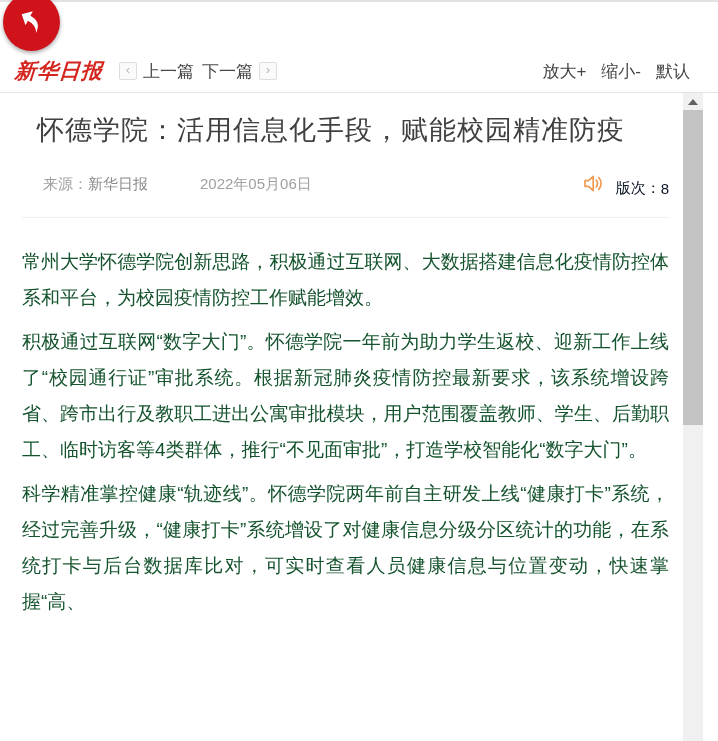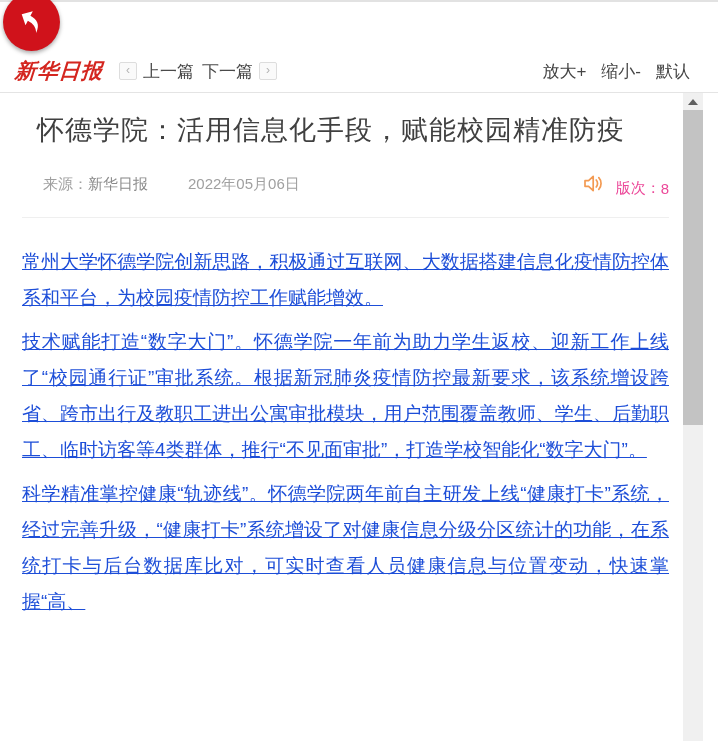--- a/index.html
+++ b/index.html
@@ -66,31 +66,30 @@
     font-size:27px;font-weight:400;color:#404040;
     letter-spacing:1px;line-height:34px;
   }
   .meta-row{
     display:flex;align-items:center;
     margin:24px 0 0 21px;
     font-size:15px;color:#a0a0a0;
   }
   .meta-source-label{color:#a0a0a0;}
   .meta-source-value{color:#8a8a8a;}
-  .meta-date{margin-left:40px;color:#a0a0a0;}
+  .meta-date{margin-left:52px;color:#a0a0a0;}
   .speaker{display:flex;align-items:center;cursor:pointer;margin-right:12px;}
-  .meta-edition{color:#ec4899;margin-top:8px;}
+  .meta-edition{color:#0f172a;margin-top:8px;}
   .meta-divider{border-bottom:1px solid #efefef;margin-top:19px;}
 
   .body-text{padding-top:26px;}
   .body-text p{
     margin:0 0 8px 0;
-    font-size:19px;line-height:36px;color:#1d4ed8;
+    font-size:19px;line-height:36px;color:#14532d;
     text-align:justify;
-    text-decoration:underline;
   }
 
   
   .scrollbar-track{
     position:absolute;top:0;right:0;width:20px;height:648px;
     background:#f0f0f0;
   }
   .sb-up{
     height:17px;display:flex;align-items:center;justify-content:center;cursor:pointer;
   }
@@ -150,21 +149,21 @@
         </span>
       </span>
       <span class="meta-edition">版次：</span>
       <span class="meta-edition">8</span>
     </div>
 
     <div class="meta-divider"></div>
 
     <div class="body-text">
       <p>常州大学怀德学院创新思路，积极通过互联网、大数据搭建信息化疫情防控体系和平台，为校园疫情防控工作赋能增效。</p>
-      <p>技术赋能打造“数字大门”。怀德学院一年前为助力学生返校、迎新工作上线了“校园通行证”审批系统。根据新冠肺炎疫情防控最新要求，该系统增设跨省、跨市出行及教职工进出公寓审批模块，用户范围覆盖教师、学生、后勤职工、临时访客等4类群体，推行“不见面审批”，打造学校智能化“数字大门”。</p>
+      <p>积极通过互联网“数字大门”。怀德学院一年前为助力学生返校、迎新工作上线了“校园通行证”审批系统。根据新冠肺炎疫情防控最新要求，该系统增设跨省、跨市出行及教职工进出公寓审批模块，用户范围覆盖教师、学生、后勤职工、临时访客等4类群体，推行“不见面审批”，打造学校智能化“数字大门”。</p>
       <p>科学精准掌控健康“轨迹线”。怀德学院两年前自主研发上线“健康打卡”系统，经过完善升级，“健康打卡”系统增设了对健康信息分级分区统计的功能，在系统打卡与后台数据库比对，可实时查看人员健康信息与位置变动，快速掌握“高、</p>
     </div>
   </div>
 
   <div class="scrollbar-track">
     <div class="sb-up">
       <span class="sb-up-tri"></span>
     </div>
     <div class="sb-thumb"></div>
   </div>

